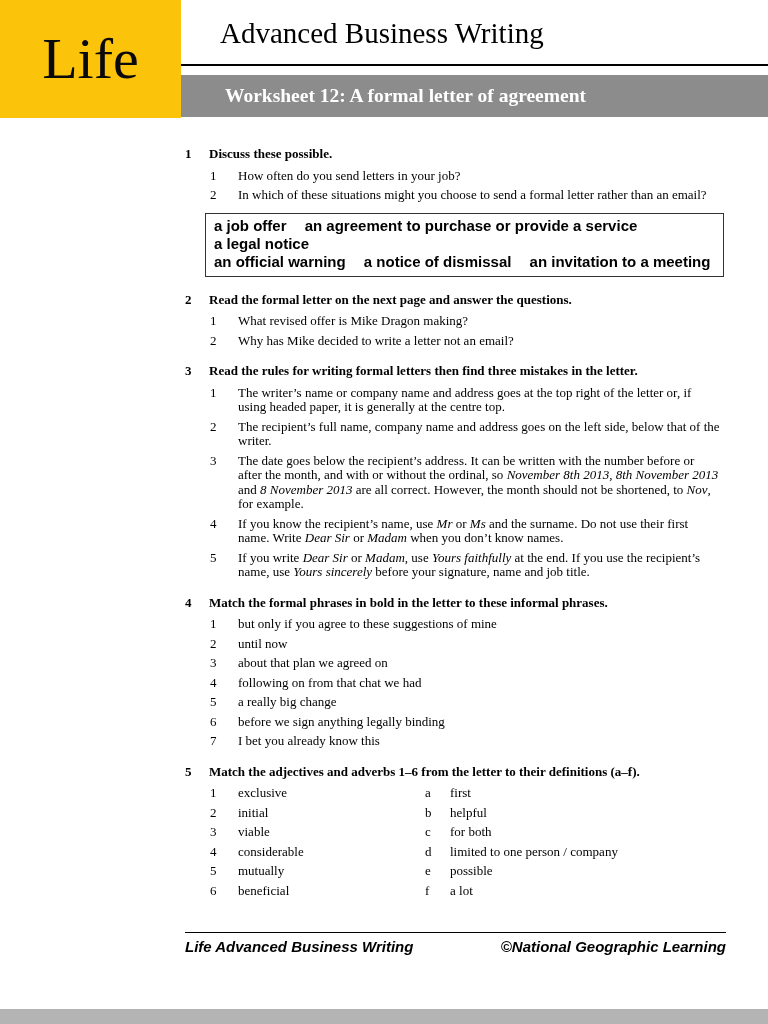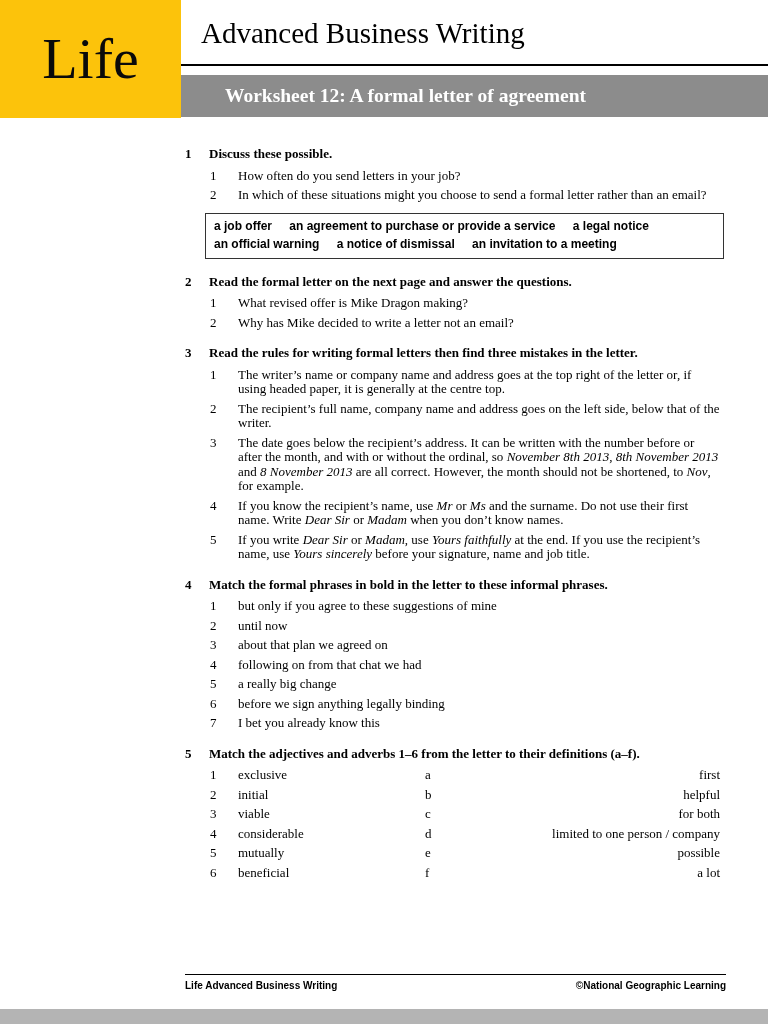--- a/index.html
+++ b/index.html
@@ -14,21 +14,21 @@
   .header { position: relative; height: 121px; }
   .logo-box {
     position: absolute; left: 0; top: 0; width: 181px; height: 118px;
     background: var(--brand-yellow, #FCC30B);
     display: flex; align-items: center; justify-content: center;
   }
   .logo-text { font-size: 58px; line-height: 1; color: #0a0a0a; }
   .header-right { margin-left: 181px; }
   .course-title {
     font-size: 29px; line-height: 33px;
-    padding: 17px 0 14px 20px;
+    padding: 17px 0 14px 39px;
     border-bottom: 2px solid #000;
   }
   .worksheet-bar {
     margin-top: 9px; height: 42px;
     background: var(--bar-gray, #8C8C8C);
     color: #fff; font-weight: bold; font-size: 19.5px;
     display: flex; align-items: center; padding-left: 44px;
   }
 
   
@@ -42,38 +42,38 @@
   .item-num { width: 28px; flex: none; }
   .item-text { flex: 1; }
   .it { font-style: italic; }
 
   .phrase-box {
     border: 1px solid #333;
     margin: 10px 0 16px 20px;
     width: 519px;
     padding: 3px 8px 5px 8px;
     font-family: "Liberation Sans", sans-serif;
-    font-weight: bold; font-size: 12px; line-height: 18px;
+    font-weight: bold; font-size: 15px; line-height: 18px;
   }
   .phrase { margin-right: 14px; white-space: nowrap; }
   .phrase:last-child { margin-right: 0; }
 
   .pair { display: flex; margin-bottom: 5px; }
   .pair-num { width: 28px; flex: none; }
   .pair-word { width: 187px; flex: none; }
   .pair-letter { width: 25px; flex: none; }
-  .pair-def { flex: 1; text-align: right; }
+  .pair-def { flex: 1; }
 
   
   .footer {
-    position: absolute; left: 185px; right: 42px; top: 974px;
+    position: absolute; left: 185px; right: 42px; top: 932px;
     border-top: 1.5px solid #000; padding-top: 5px;
     display: flex; justify-content: space-between;
     font-family: "Liberation Sans", sans-serif;
-    font-weight: bold; font-size: 10px;
+    font-weight: bold; font-size: 15px; font-style: italic;
   }
   .page-edge {
     position: absolute; left: 0; right: 0; bottom: 0; height: 15px;
     background: #b4b4b4;
   }
 </style>
 </head>
 <body>
 
 <div class="page">

